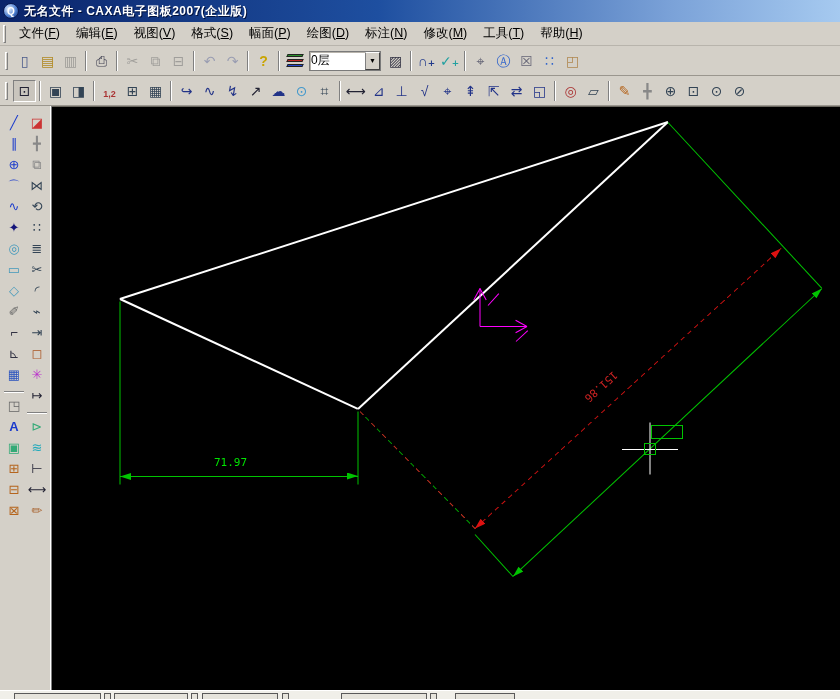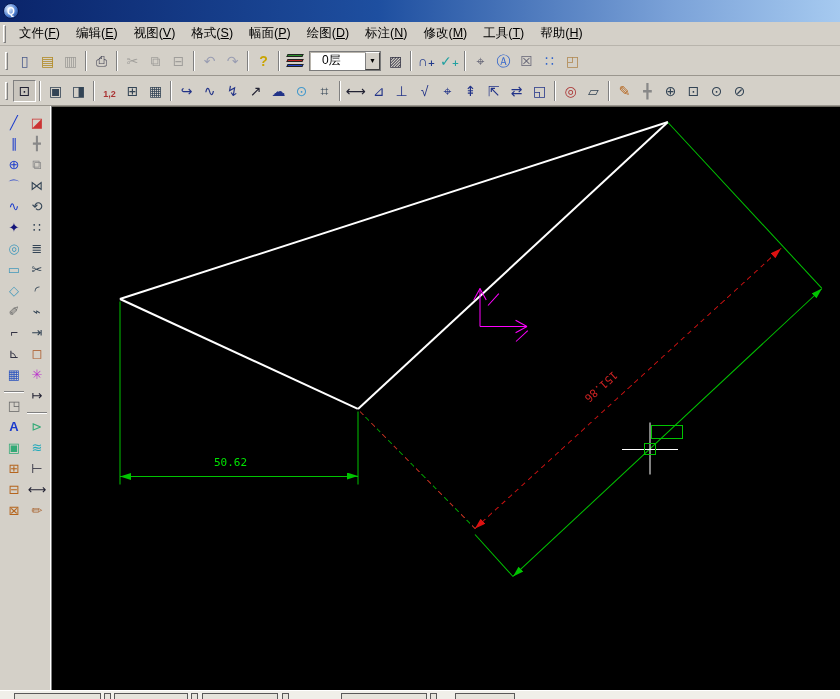--- a/index.html
+++ b/index.html
@@ -24,21 +24,21 @@
   .tb-btn { width:23px; height:22px; display:flex; align-items:center; justify-content:center;
     font-size:14px; line-height:1; border:1px solid transparent; }
   .tb-btn.pressed { border-color:#808080 #ffffff #ffffff #808080; background:#c9c5bd; }
   .tb-btn.grayed { opacity:.55; }
   .tb-btn.small { font-size:9px; font-weight:bold; }
   .tb-sep { width:2px; height:20px; margin:0 3px; border-left:1px solid #808080; border-right:1px solid #fff; }
   .layers-ic { width:16px; height:13px; display:flex; flex-direction:column; justify-content:space-between; }
   .layers-ic div { height:3px; transform:skewX(-25deg); border:1px solid #222; }
   .combo { height:20px; background:#fff; border:1px solid #7a7a7a; box-shadow:inset 1px 1px 0 #b8b4ac;
     display:flex; align-items:center; margin:0 3px; font-size:12px; }
-  .combo .cval { flex:1; padding-left:12px; overflow:hidden; white-space:nowrap; }
+  .combo .cval { flex:1; padding-left:1px; overflow:hidden; white-space:nowrap; }
   .combo .cbtn { width:15px; height:100%; background:#d4d0c8; border-left:1px solid #808080;
     display:flex; align-items:center; justify-content:center; font-size:7px; color:#000;
     border-top:1px solid #fff; border-right:1px solid #404040; border-bottom:1px solid #404040; }
   .line-sample { width:52px; height:1px; background:#cc0000; margin:0 6px 0 4px; flex:none; }
   .mono { font-family:"DejaVu Sans Mono",monospace; font-size:11px; }
 
   
   #left-panel { position:absolute; left:0; top:106px; width:52px; bottom:9px; background:#d4d0c8;
     border-right:1px solid #808080; box-shadow:inset -1px 0 0 #fff; padding-top:6px; display:flex; justify-content:center; gap:1px; }
   .tool-col { display:flex; flex-direction:column; align-items:center; }
@@ -53,20 +53,21 @@
 
   
   #bottom-strip { position:absolute; left:0; bottom:0; width:840px; height:9px; background:#f0efe9; border-top:1px solid #fff; overflow:hidden; }
   .bs-box { position:absolute; top:2px; height:14px; border:1px solid #5a5a5a; background:#e6e4dc; }
 </style>
 </head>
 <body>
 
 <div id="titlebar">
   <div id="app-icon">Q</div>
+  <span id="title-text">无名文件 - CAXA电子图板2007(企业版)</span>
 </div>
 
 <div id="menubar">
   <div class="mgrip"></div>
   <div id="menu-items" style="display:flex;">
       <span class="menu-item">文件(<u>F</u>)</span>
       <span class="menu-item">编辑(<u>E</u>)</span>
       <span class="menu-item">视图(<u>V</u>)</span>
       <span class="menu-item">格式(<u>S</u>)</span>
       <span class="menu-item">幅面(<u>P</u>)</span>
@@ -232,21 +233,21 @@
     <div class="cl" style="left: 570px; top: 341.5px; width: 56px; height: 1px; transform-origin: 0px 50%; transform: rotate(0deg); background: rgb(255, 255, 255);"></div>
     <div class="cl" style="left: 598px; top: 314.5px; width: 52px; height: 1px; transform-origin: 0px 50%; transform: rotate(90deg); background: rgb(255, 255, 255);"></div>
     <div class="cr" style="left: 599px; top: 318px; width: 32px; height: 14px; border-color: rgb(0, 196, 0);"></div>
     <div class="cr" style="left: 592px; top: 336px; width: 12px; height: 12px; border-color: rgb(0, 196, 0);"></div>
     <div class="ca" style="left: 57px; top: 365.5px; width: 11px; height: 7px; background: rgb(0, 196, 0); clip-path: polygon(100% 50%, 0px 0px, 0px 100%); transform-origin: 100% 50%; transform: rotate(180deg);"></div>
     <div class="ca" style="left: 295px; top: 365.5px; width: 11px; height: 7px; background: rgb(0, 196, 0); clip-path: polygon(100% 50%, 0px 0px, 0px 100%); transform-origin: 100% 50%; transform: rotate(0deg);"></div>
     <div class="ca" style="left: 759px; top: 177.5px; width: 11px; height: 7px; background: rgb(0, 196, 0); clip-path: polygon(100% 50%, 0px 0px, 0px 100%); transform-origin: 100% 50%; transform: rotate(-43deg);"></div>
     <div class="ca" style="left: 450px; top: 465.5px; width: 11px; height: 7px; background: rgb(0, 196, 0); clip-path: polygon(100% 50%, 0px 0px, 0px 100%); transform-origin: 100% 50%; transform: rotate(137deg);"></div>
     <div class="ca" style="left: 718px; top: 137.5px; width: 11px; height: 7px; background: rgb(221, 17, 17); clip-path: polygon(100% 50%, 0px 0px, 0px 100%); transform-origin: 100% 50%; transform: rotate(-42.5deg);"></div>
     <div class="ca" style="left: 412px; top: 417.5px; width: 11px; height: 7px; background: rgb(221, 17, 17); clip-path: polygon(100% 50%, 0px 0px, 0px 100%); transform-origin: 100% 50%; transform: rotate(137.5deg);"></div>
-    <div class="ct" style="left: 162px; top: 349px; color: rgb(0, 228, 0);">50.62</div>
+    <div class="ct" style="left: 162px; top: 349px; color: rgb(0, 228, 0);">71.97</div>
     <div class="ct" style="left: 529px; top: 273px; color: rgb(204, 34, 34); transform: rotate(138deg);">151.86</div>
   </div>
 
 <div id="bottom-strip">
     <div class="bs-box" style="left: 14px; width: 87px;"></div>
     <div class="bs-box" style="left: 104px; width: 7px;"></div>
     <div class="bs-box" style="left: 114px; width: 74px;"></div>
     <div class="bs-box" style="left: 191px; width: 7px;"></div>
     <div class="bs-box" style="left: 202px; width: 76px;"></div>
     <div class="bs-box" style="left: 282px; width: 7px;"></div>

